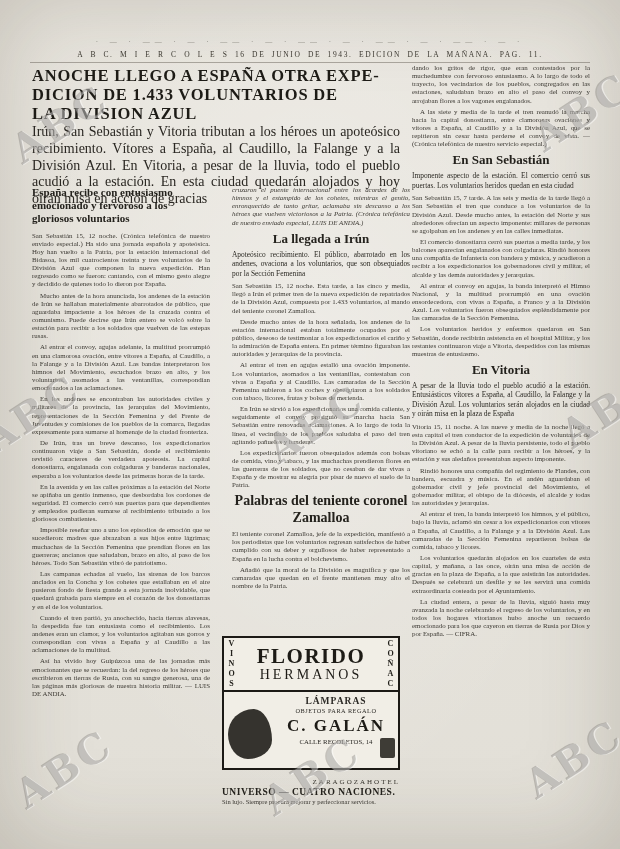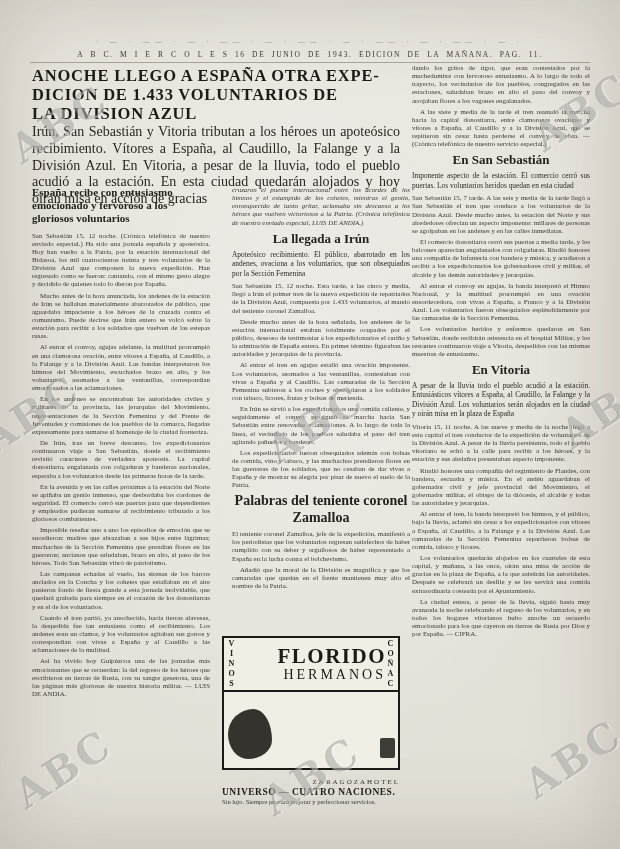--- a/index.html
+++ b/index.html
@@ -70,21 +70,21 @@
     border:2.5px solid #1c1a16; background:#f1eee6;
   }
   .ad-top{
     display:flex; align-items:center; justify-content:space-between;
     height:54px; border-bottom:2px solid #1c1a16; padding:0 3px;
   }
   .vword{
     writing-mode:vertical-rl; text-orientation:upright;
     font-weight:bold; font-size:8px; letter-spacing:1px; color:#23211c;
   }
-  .ad-brand{ flex:1; text-align:right; }
+  .ad-brand{ flex:1; text-align:center; }
   .ad-name1{ font-weight:bold; font-size:21px; letter-spacing:1.5px; line-height:1; color:#1d1b16; }
   .ad-name2{ font-weight:normal; font-size:14px; letter-spacing:3px; line-height:1.1; color:#1d1b16; }
   .ad-bottom{ position:relative; height:71px; }
   .ad-blob{
     position:absolute; left:4px; bottom:4px; width:44px; height:50px;
     background:#25231e; opacity:0.92;
     border-radius:58% 42% 55% 45% / 50% 62% 38% 50%;
   }
   .ad-galan{ margin-left:50px; text-align:center; padding-top:4px; }
   .g1{ font-weight:bold; font-size:9.5px; letter-spacing:1px; }
@@ -167,20 +167,26 @@
     <div class="ad-top">
       <div class="vword">VINOS</div>
       <div class="ad-brand">
         <div class="ad-name1">FLORIDO</div>
         <div class="ad-name2">HERMANOS</div>
       </div>
       <div class="vword">COÑAC</div>
     </div>
     <div class="ad-bottom">
       <div class="ad-blob"></div>
+      <div class="ad-galan">
+        <div class="g1">LÁMPARAS</div>
+        <div class="g2">OBJETOS PARA REGALO</div>
+        <div class="g3">C. GALÁN</div>
+        <div class="g4">CALLE RECOLETOS, 14</div>
+      </div>
       <div class="ad-badge"></div>
     </div>
   </div>
 
   <div class="hotel">
     <div class="h-row1">
       <span>ZARAGOZA</span>
       <span>HOTEL</span>
     </div>
     <div class="h-names">UNIVERSO — CUATRO NACIONES.</div>

